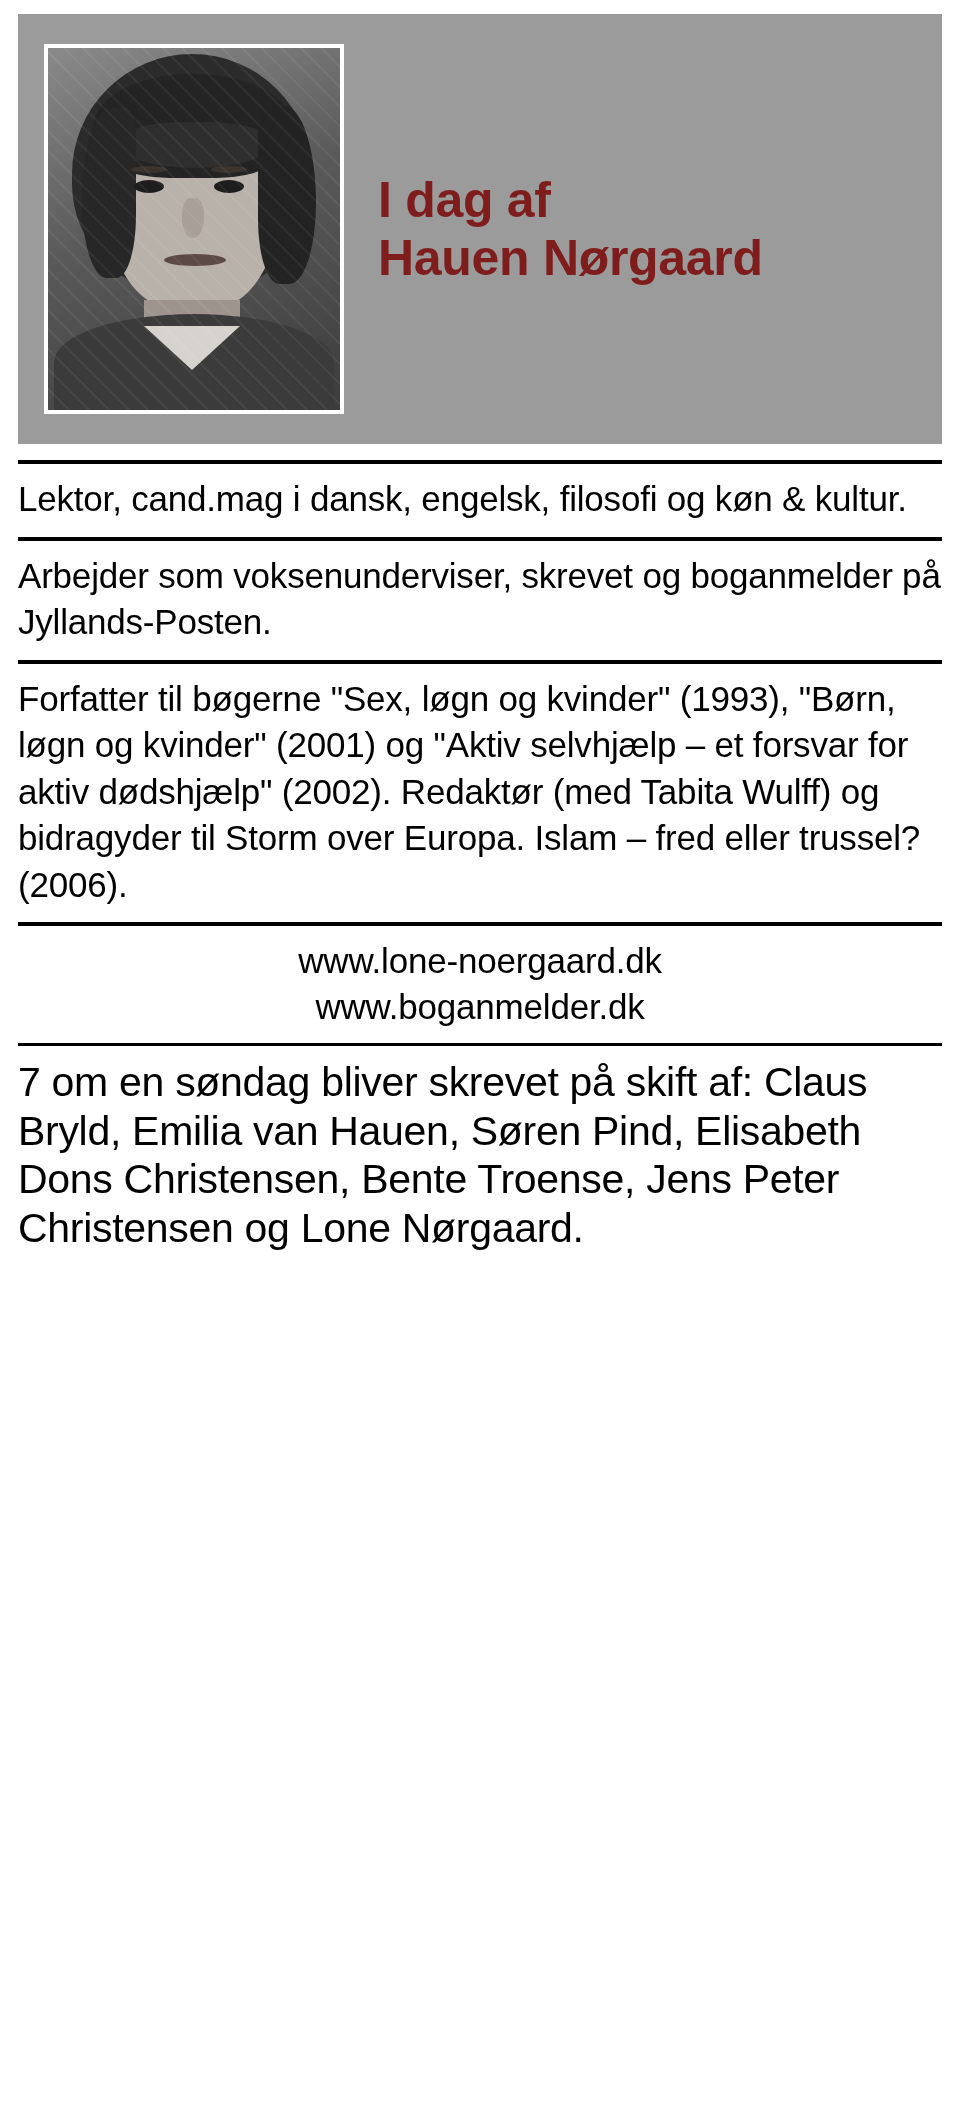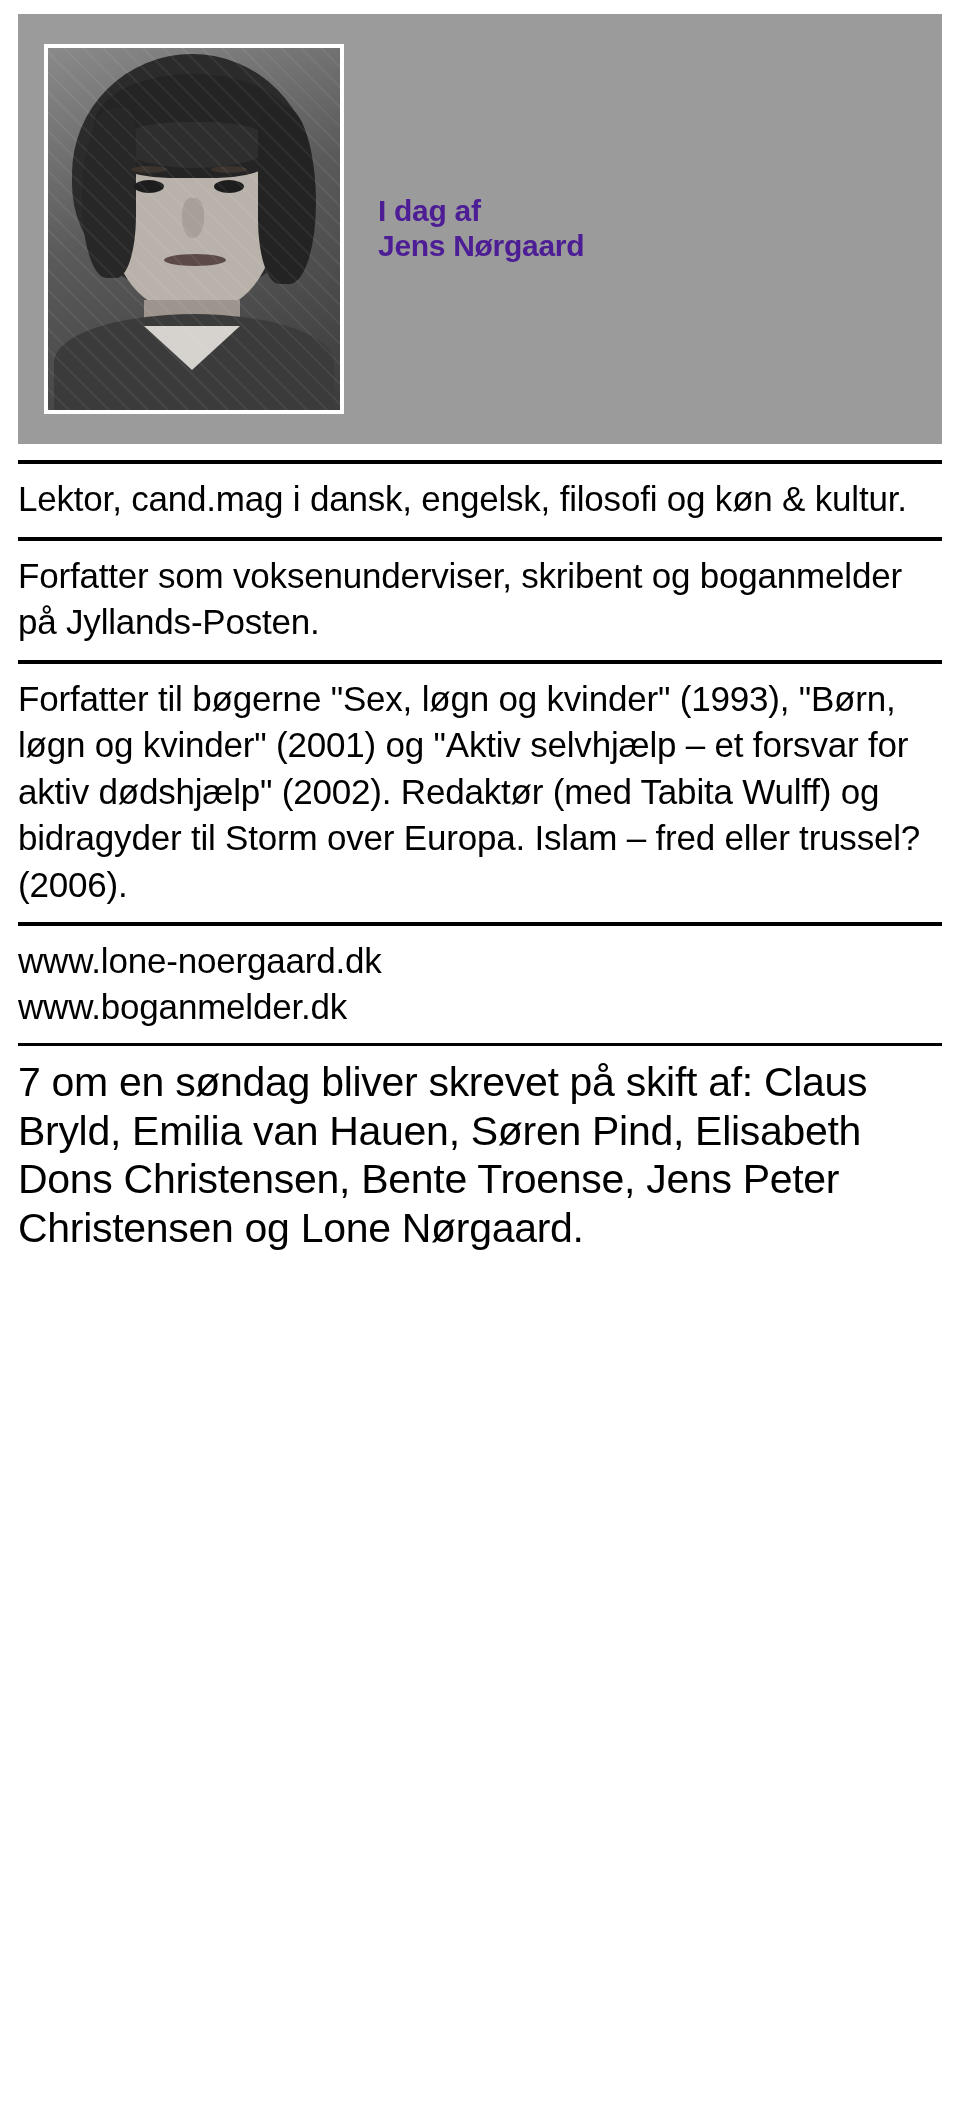--- a/index.html
+++ b/index.html
@@ -178,23 +178,23 @@
     position: absolute;
     inset: 0;
     background-image:
       repeating-linear-gradient(45deg, rgba(255,255,255,0.05) 0 2px, rgba(0,0,0,0) 2px 14px);
     pointer-events: none;
   }
 
   .header-title {
     align-self: center;
     margin-left: 34px;
-    color: #4c1d95;
+    color: #7f1d1d;
     font-weight: bold;
-    font-size: 30px;
+    font-size: 50px;
     line-height: 1.16;
     letter-spacing: -0.3px;
   }
   .header-title .line {
     display: block;
     white-space: nowrap;
   }
 
   
   .content {
@@ -217,20 +217,21 @@
     font-size: 35px;
     line-height: 1.33;
     letter-spacing: -0.2px;
   }
 
   .para.links {
     line-height: 1.30;
   }
   .para.links .link-line {
     display: block;
+    text-align: center;
   }
 
   .footer {
     font-size: 41px;
     line-height: 1.18;
     letter-spacing: -0.3px;
   }
   .footer b {
     font-weight: normal;
   }
@@ -257,33 +258,33 @@
         <div class="p-nose"></div>
         <div class="p-mouth"></div>
         <div class="p-neck"></div>
         <div class="p-shoulder"></div>
         <div class="p-collar"></div>
         <div class="p-grid"></div>
       </div>
     </div>
     <div class="header-title">
       <span class="line">I dag af</span>
-      <span class="line">Jens Nørgaard</span>
+      <span class="line">Hauen Nørgaard</span>
     </div>
   </div>
 
   <div class="content">
 
     <div class="rule top"></div>
 
     <div class="para">Lektor, cand.mag i dansk, engelsk, filosofi og køn &amp; kultur.</div>
 
     <div class="rule"></div>
 
-    <div class="para">Forfatter som voksenunderviser, skribent og boganmelder på Jyllands-Posten.</div>
+    <div class="para">Arbejder som voksenunderviser, skrevet og boganmelder på Jyllands-Posten.</div>
 
     <div class="rule"></div>
 
     <div class="para">Forfatter til bøgerne "Sex, løgn og kvinder" (1993), "Børn, løgn og kvinder" (2001) og "Aktiv selvhjælp – et forsvar for aktiv dødshjælp" (2002). Redaktør (med Tabita Wulff) og bidragyder til Storm over Europa. Islam – fred eller trussel? (2006).</div>
 
     <div class="rule"></div>
 
     <div class="para links">
       <span class="link-line">www.lone-noergaard.dk</span>
       <span class="link-line">www.boganmelder.dk</span>

